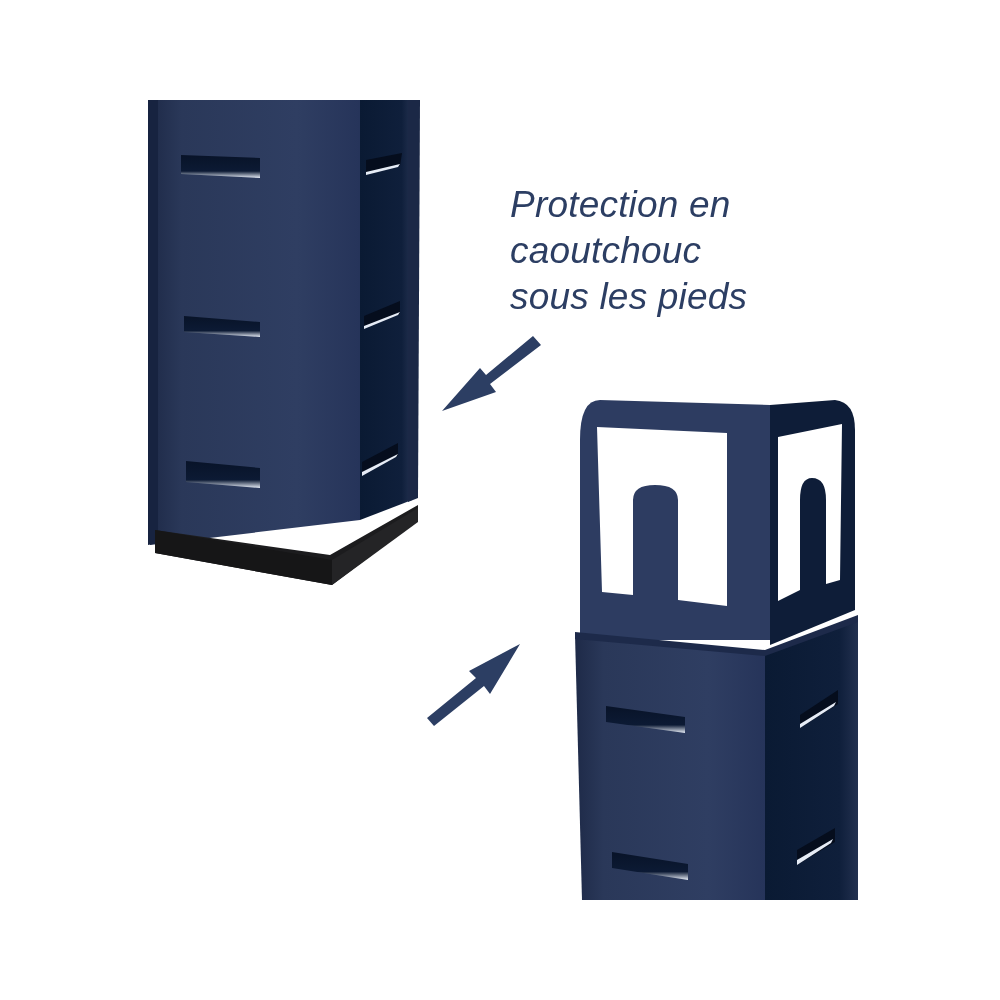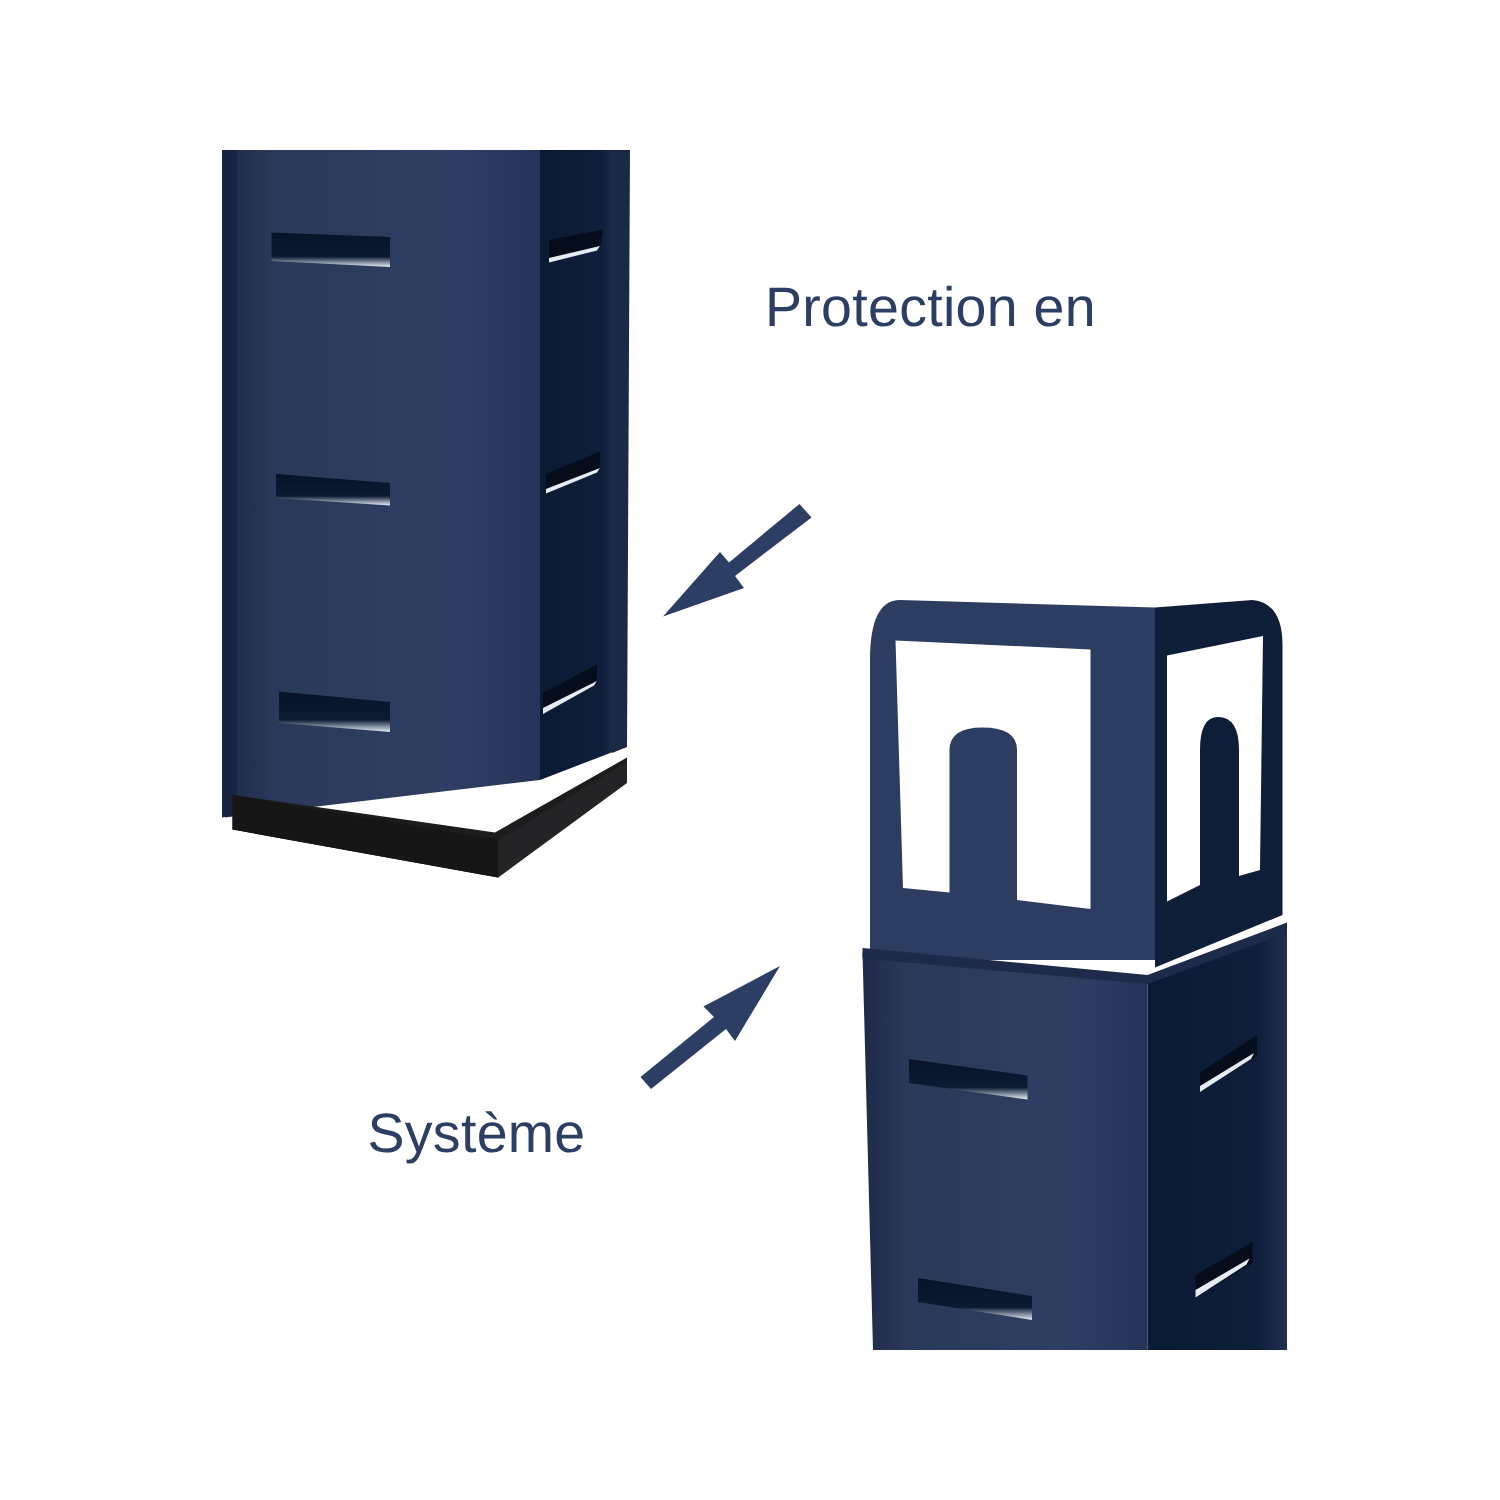--- a/index.html
+++ b/index.html
@@ -7,21 +7,21 @@
     .canvas { position: absolute; inset: 0; }
     .label {
       position: absolute;
       color: #2c3e63;
       font-family: "Liberation Sans", sans-serif;
       font-size: 37px;
       line-height: 46px;
       letter-spacing: 0.2px;
       white-space: nowrap;
     }
-    .label span { display: block; }
+    .label span { display: block; font-style: italic; }
     svg { position: absolute; left: 0; top: 0; }
   </style>
 </head>
 <body>
 
 <div class="canvas">
 
   <svg width="1000" height="1000" viewBox="0 0 1000 1000">
     <defs>
       <linearGradient id="frontGrad" x1="0" y1="0" x2="1" y2="0">
@@ -106,19 +106,20 @@
     <g>
       <path d="M533 336 L541 345 L490 384 L496 392 L442 411 L480 368 L486 375 Z" fill="#2c3e63"></path>
     </g>
     <g>
       <path d="M427 718 L434 726 L484 686 L490 694 L520 644 L469 671 L476 678 Z" fill="#2c3e63"></path>
     </g>
   </svg>
 
   <div class="label" style="left:510px; top:182px;">
     <span>Protection en</span>
+    <span>caoutchouc</span>
+    <span>sous les pieds</span>
   </div>
 
   <div class="label" style="left:245px; top:733px;">
-    <span>Système</span>
   </div>
 
 </div>
 
 </body></html>

